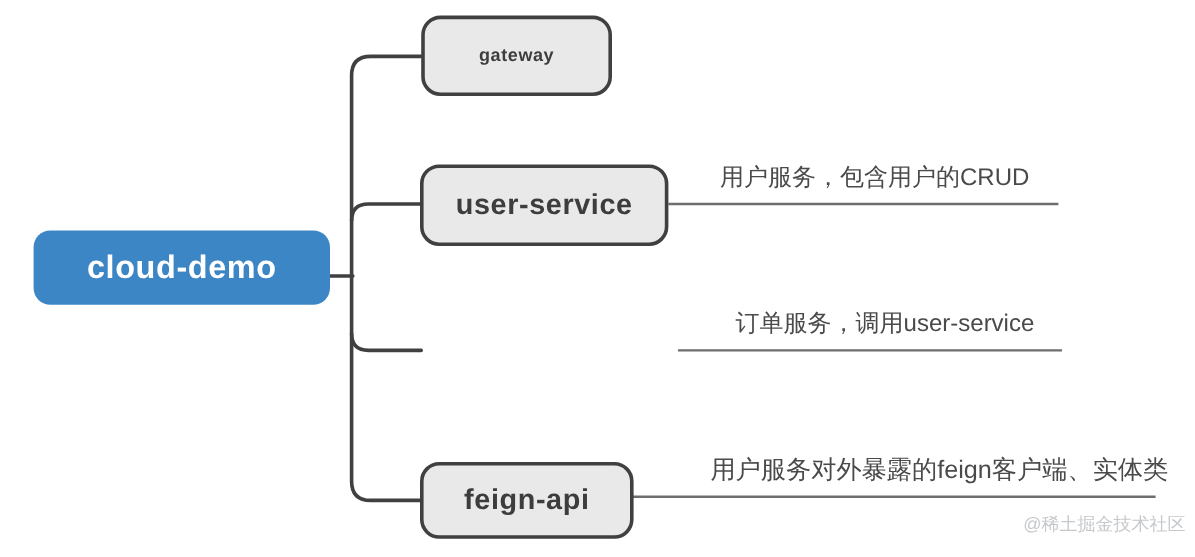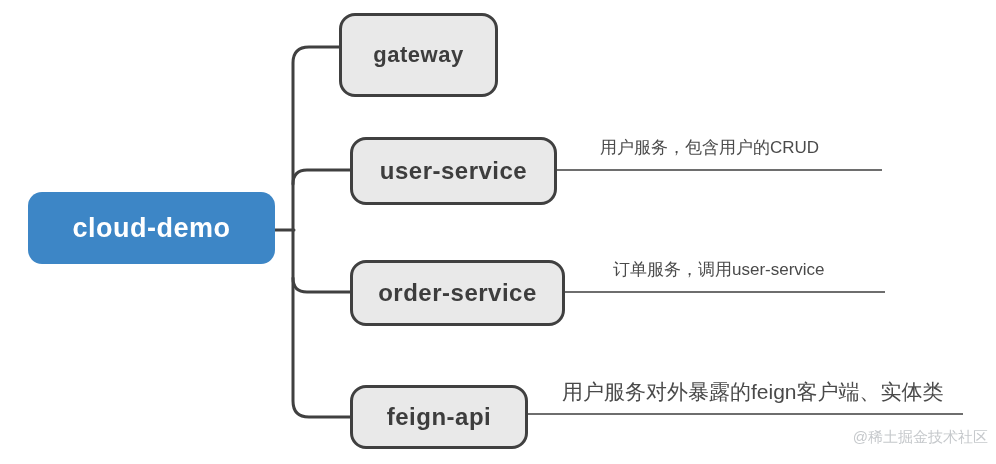--- a/index.html
+++ b/index.html
@@ -47,44 +47,44 @@
     background: var(--root-fill, #3d86c6);
     border: none;
     border-radius: 14px;
     color: var(--root-text, #ffffff);
     font-size: 27px;
     font-weight: 700;
   }
   .note {
     position: absolute;
     color: var(--note-text, #4a4a4a);
-    font-size: 17px;
+    font-size: 20px;
     line-height: 26px;
     white-space: nowrap;
   }
   .note.large { font-size: 21px; }
   .watermark {
     position: absolute;
     right: 8px;
     top: 428px;
     color: var(--watermark, #c6c9cc);
     font-size: 15px;
     white-space: nowrap;
   }
 
   
-  .node-root          { left: 28px;  top: 192px; width: 247px; height: 72px; }
-  .node-gateway       { left: 339px; top: 13px;  width: 159px; height: 84px; font-size: 22px; }
+  .node-root          { left: 28px;  top: 192px; width: 247px; height: 62px; }
+  .node-gateway       { left: 351px; top: 13px;  width: 159px; height: 67px; font-size: 15px; }
   .node-user-service  { left: 350px; top: 137px; width: 207px; height: 68px; }
   .node-order-service { left: 350px; top: 260px; width: 215px; height: 66px; }
   .node-feign-api     { left: 350px; top: 385px; width: 178px; height: 64px; }
 
   .note-user-service  { left: 600px; top: 135px; }
   .note-order-service { left: 613px; top: 257px; }
-  .note-feign-api     { left: 562px; top: 379px; }
+  .note-feign-api     { left: 592px; top: 379px; }
 </style>
 </head>
 <body>
 
 <div class="canvas">
 
   <svg class="connector-layer" viewBox="0 0 996 464" xmlns="http://www.w3.org/2000/svg">
 
     <path class="connector" d="M274 230 H294"></path>
 
@@ -104,23 +104,20 @@
   </div>
 
   <div class="node node-gateway">
     <span>gateway</span>
   </div>
 
   <div class="node node-user-service">
     <span>user-service</span>
   </div>
 
-  <div class="node node-order-service">
-    <span>order-service</span>
-  </div>
 
   <div class="node node-feign-api">
     <span>feign-api</span>
   </div>
 
   <div class="note note-user-service">用户服务，包含用户的CRUD</div>
 
   <div class="note note-order-service">订单服务，调用user-service</div>
 
   <div class="note large note-feign-api">用户服务对外暴露的feign客户端、实体类</div>

